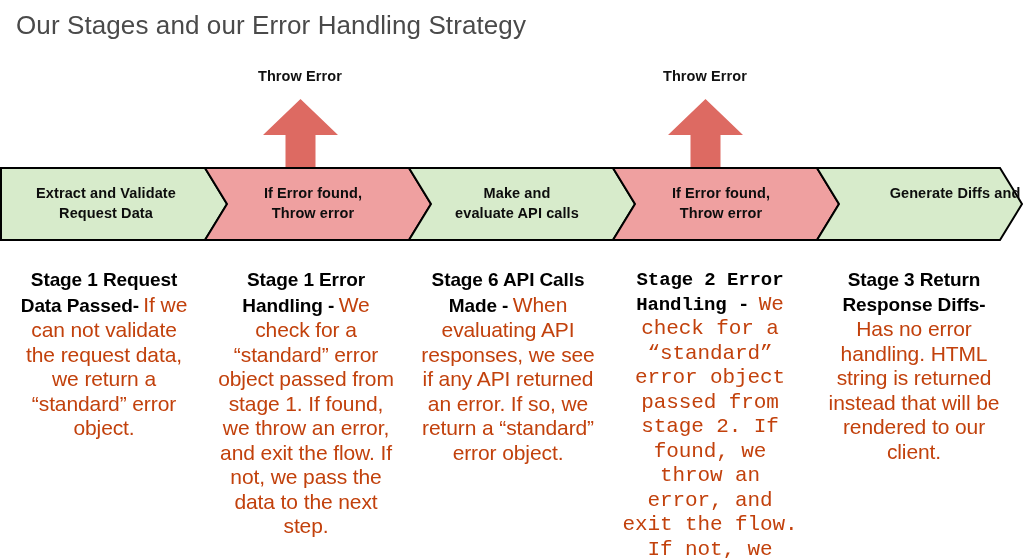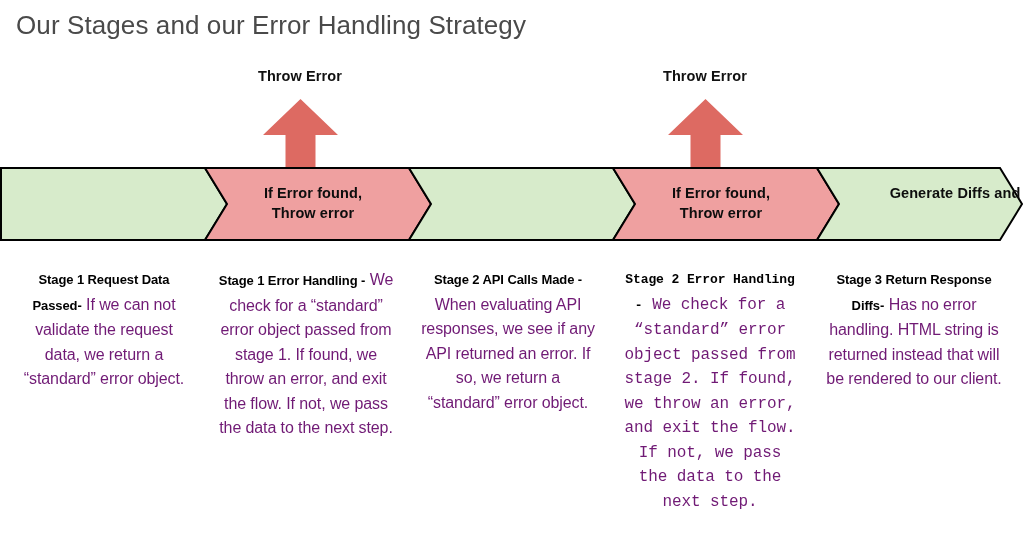--- a/index.html
+++ b/index.html
@@ -69,30 +69,30 @@
     left:0; top:268px;
     width:1024px;
   }
   .col{
     position:absolute;
     top:0;
     width:176px;
     text-align:center;
   }
   .col-head{
-    font-size:13px;
+    font-size:19px;
     font-weight:bold;
     color:#000000;
     line-height:24.5px;
     letter-spacing:-0.1px;
   }
   .col-body{
-    font-size:16px;
+    font-size:21px;
     font-weight:400;
-    color:#701a75;
+    color:#c2410c;
     line-height:24.5px;
     letter-spacing:-0.1px;
   }
 </style>
 </head>
 <body>
 
 <div id="page">
 
   <div class="title">Our Stages and our Error Handling Strategy</div>
@@ -122,44 +122,52 @@
 
       <polygon points="205,1 409,1 431,37 409,73 205,73 227,37" fill="#efa0a0" stroke="#000000" stroke-width="2"></polygon>
 
       <polygon points="409,1 613,1 635,37 613,73 409,73 431,37" fill="#d7ebcb" stroke="#000000" stroke-width="2"></polygon>
 
       <polygon points="613,1 817,1 839,37 817,73 613,73 635,37" fill="#efa0a0" stroke="#000000" stroke-width="2"></polygon>
 
       <polygon points="817,1 1000,1 1022,37 1000,73 817,73 839,37" fill="#d7ebcb" stroke="#000000" stroke-width="2"></polygon>
     </svg>
 
+    <div class="band-label" style="left:6px;width:200px;">
+      <div>Extract and Validate</div>
+      <div>Request Data</div>
+    </div>
     <div class="band-label" style="left:213px;width:200px;">
       <div>If Error found,</div>
       <div>Throw error</div>
+    </div>
+    <div class="band-label" style="left:417px;width:200px;">
+      <div>Make and</div>
+      <div>evaluate API calls</div>
     </div>
     <div class="band-label" style="left:621px;width:200px;">
       <div>If Error found,</div>
       <div>Throw error</div>
     </div>
     <div class="band-label" style="left:860px;width:190px;">
       <div>Generate Diffs and</div>
     </div>
   </div>
 
   <div class="cols">
     <div class="col" style="left:16px;">
       <span class="col-head">Stage 1 Request Data Passed-</span>
       <span class="col-body">If we can not validate the request data, we return a “standard” error object.</span>
     </div>
     <div class="col" style="left:218px;">
       <span class="col-head">Stage 1 Error Handling -</span>
       <span class="col-body">We check for a “standard” error object passed from stage 1. If found, we throw an error, and exit the flow. If not, we pass the data to the next step.</span>
     </div>
     <div class="col" style="left:420px;">
-      <span class="col-head">Stage 2 API Calls Made -</span>
+      <span class="col-head">Stage 6 API Calls Made -</span>
       <span class="col-body">When evaluating API responses, we see if any API returned an error. If so, we return a “standard” error object.</span>
     </div>
     <div class="col" style="left:622px;font-family:Liberation Mono, monospace;">
       <span class="col-head">Stage 2 Error Handling -</span>
       <span class="col-body">We check for a “standard” error object passed from stage 2. If found, we throw an error, and exit the flow. If not, we pass the data to the next step.</span>
     </div>
     <div class="col" style="left:826px;">
       <span class="col-head">Stage 3 Return Response Diffs-</span>
       <span class="col-body">Has no error handling. HTML string is returned instead that will be rendered to our client.</span>
     </div>

